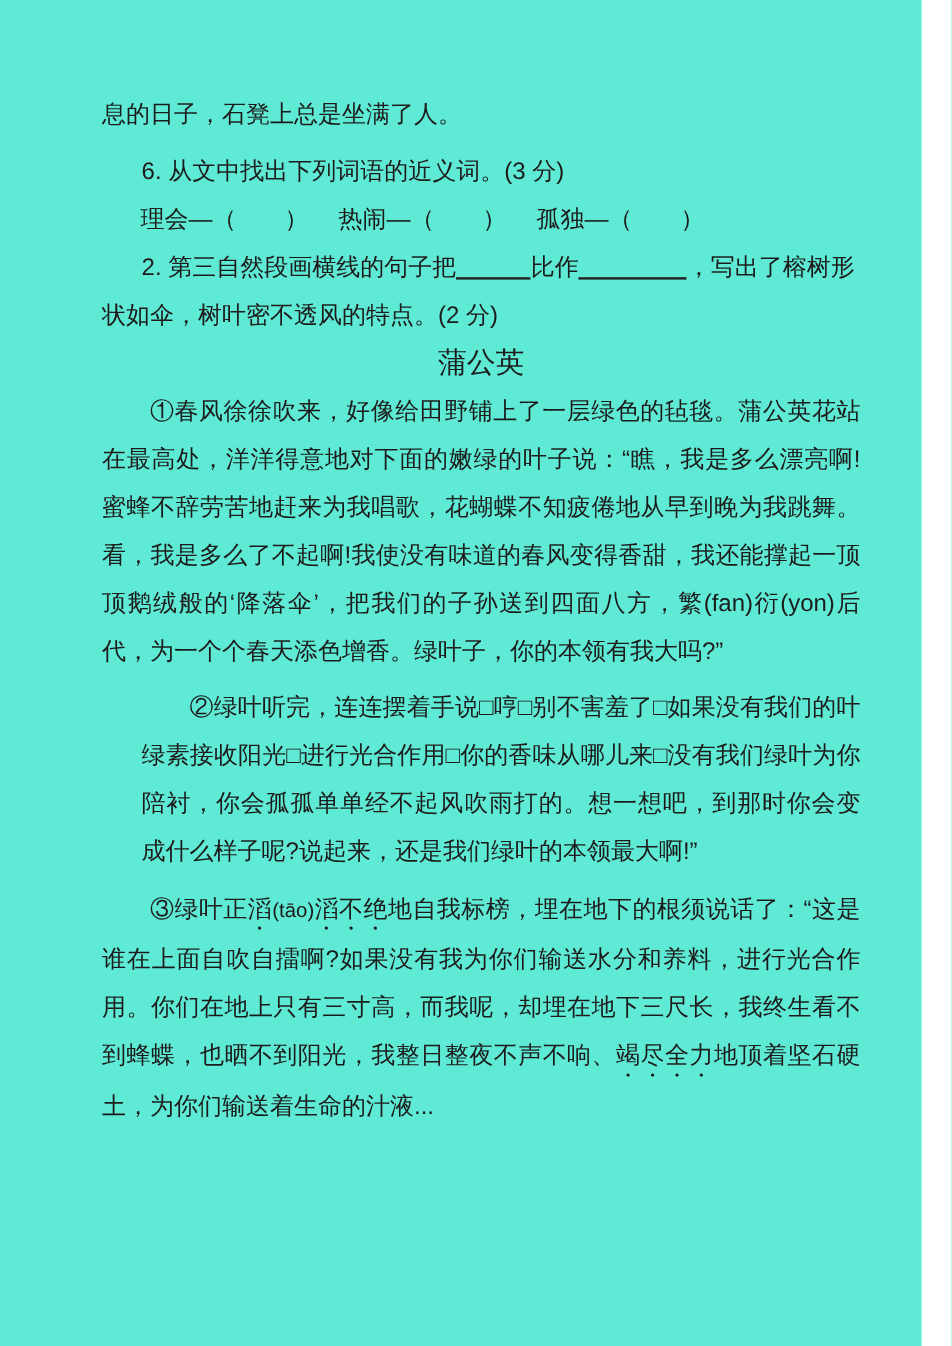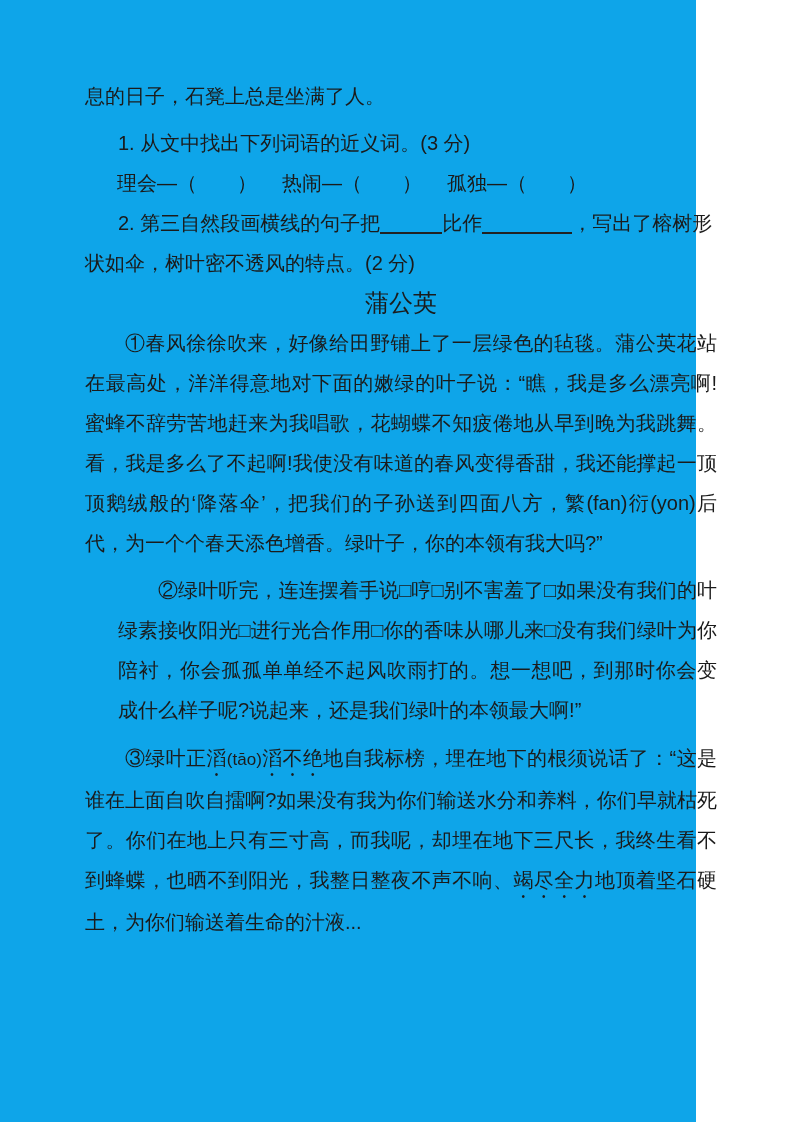--- a/index.html
+++ b/index.html
@@ -6,22 +6,22 @@
   body {
     width: 793px; height: 1122px;
     background: #ffffff;
     font-family: "Liberation Sans", sans-serif;
     color: #1b1b1b;
     position: relative;
     overflow: hidden;
   }
   .page {
     position: absolute; left: 0; top: 0;
-    width: 696px; height: 1122px;
-    background: #0ea5e9;
+    width: 768px; height: 1122px;
+    background: #5eead4;
   }
   .content {
     position: absolute; left: 85px; top: 76px;
     width: 632px;
     font-size: 20px;
     line-height: 40px;
   }
   p, h2 { margin: 0; padding: 0; font-weight: normal; }
   .line { white-space: nowrap; }
   .q-indent   { text-indent: 33px; }
@@ -62,30 +62,30 @@
   }
 </style>
 </head>
 <body>
 
 <div class="page">
   <div class="content">
 
     <p class="line">息的日子，石凳上总是坐满了人。</p>
 
-    <p class="line q-indent mt-sm">1. 从文中找出下列词语的近义词。(3 分)</p>
+    <p class="line q-indent mt-sm">6. 从文中找出下列词语的近义词。(3 分)</p>
 
     <p class="line opts-indent"><span class="opt">理会—（　　）</span><span class="opt">热闹—（　　）</span><span class="opt">孤独—（　　）</span></p>
 
     <p class="q-indent"><span>2. 第三自然段画横线的句子把</span><span class="blank blank-sm"></span><span>比作</span><span class="blank blank-md"></span><span>，写出了榕树形状如伞，树叶密不透风的特点。(2 分)</span></p>
 
 
 
     <h2 class="title">蒲公英</h2>
 
     <p class="para">①春风徐徐吹来，好像给田野铺上了一层绿色的毡毯。蒲公英花站在最高处，洋洋得意地对下面的嫩绿的叶子说：“瞧，我是多么漂亮啊!蜜蜂不辞劳苦地赶来为我唱歌，花蝴蝶不知疲倦地从早到晚为我跳舞。看，我是多么了不起啊!我使没有味道的春风变得香甜，我还能撑起一顶顶鹅绒般的‘降落伞’，把我们的子孙送到四面八方，繁(fan)衍(yon)后代，为一个个春天添色增香。绿叶子，你的本领有我大吗?”</p>
 
     <p class="para gap-before">②绿叶听完，连连摆着手说□哼□别不害羞了□如果没有我们的叶绿素接收阳光□进行光合作用□你的香味从哪儿来□没有我们绿叶为你陪衬，你会孤孤单单经不起风吹雨打的。想一想吧，到那时你会变成什么样子呢?说起来，还是我们绿叶的本领最大啊!”</p>
 
-    <p class="para gap-before-sm"><span>③绿叶正</span><span class="em-dots">滔</span><span class="pinyin">(tāo)</span><span class="em-dots">滔不绝</span><span>地自我标榜，埋在地下的根须说话了：“这是谁在上面自吹自擂啊?如果没有我为你们输送水分和养料，你们早就枯死了。你们在地上只有三寸高，而我呢，却埋在地下三尺长，我终生看不到蜂蝶，也晒不到阳光，我整日整夜不声不响、</span><span class="em-dots">竭尽全力</span><span>地顶着坚石硬土，为你们输送着生命的汁液...</span></p>
+    <p class="para gap-before-sm"><span>③绿叶正</span><span class="em-dots">滔</span><span class="pinyin">(tāo)</span><span class="em-dots">滔不绝</span><span>地自我标榜，埋在地下的根须说话了：“这是谁在上面自吹自擂啊?如果没有我为你们输送水分和养料，进行光合作用。你们在地上只有三寸高，而我呢，却埋在地下三尺长，我终生看不到蜂蝶，也晒不到阳光，我整日整夜不声不响、</span><span class="em-dots">竭尽全力</span><span>地顶着坚石硬土，为你们输送着生命的汁液...</span></p>
 
   </div>
 </div>
 
 </body></html>

